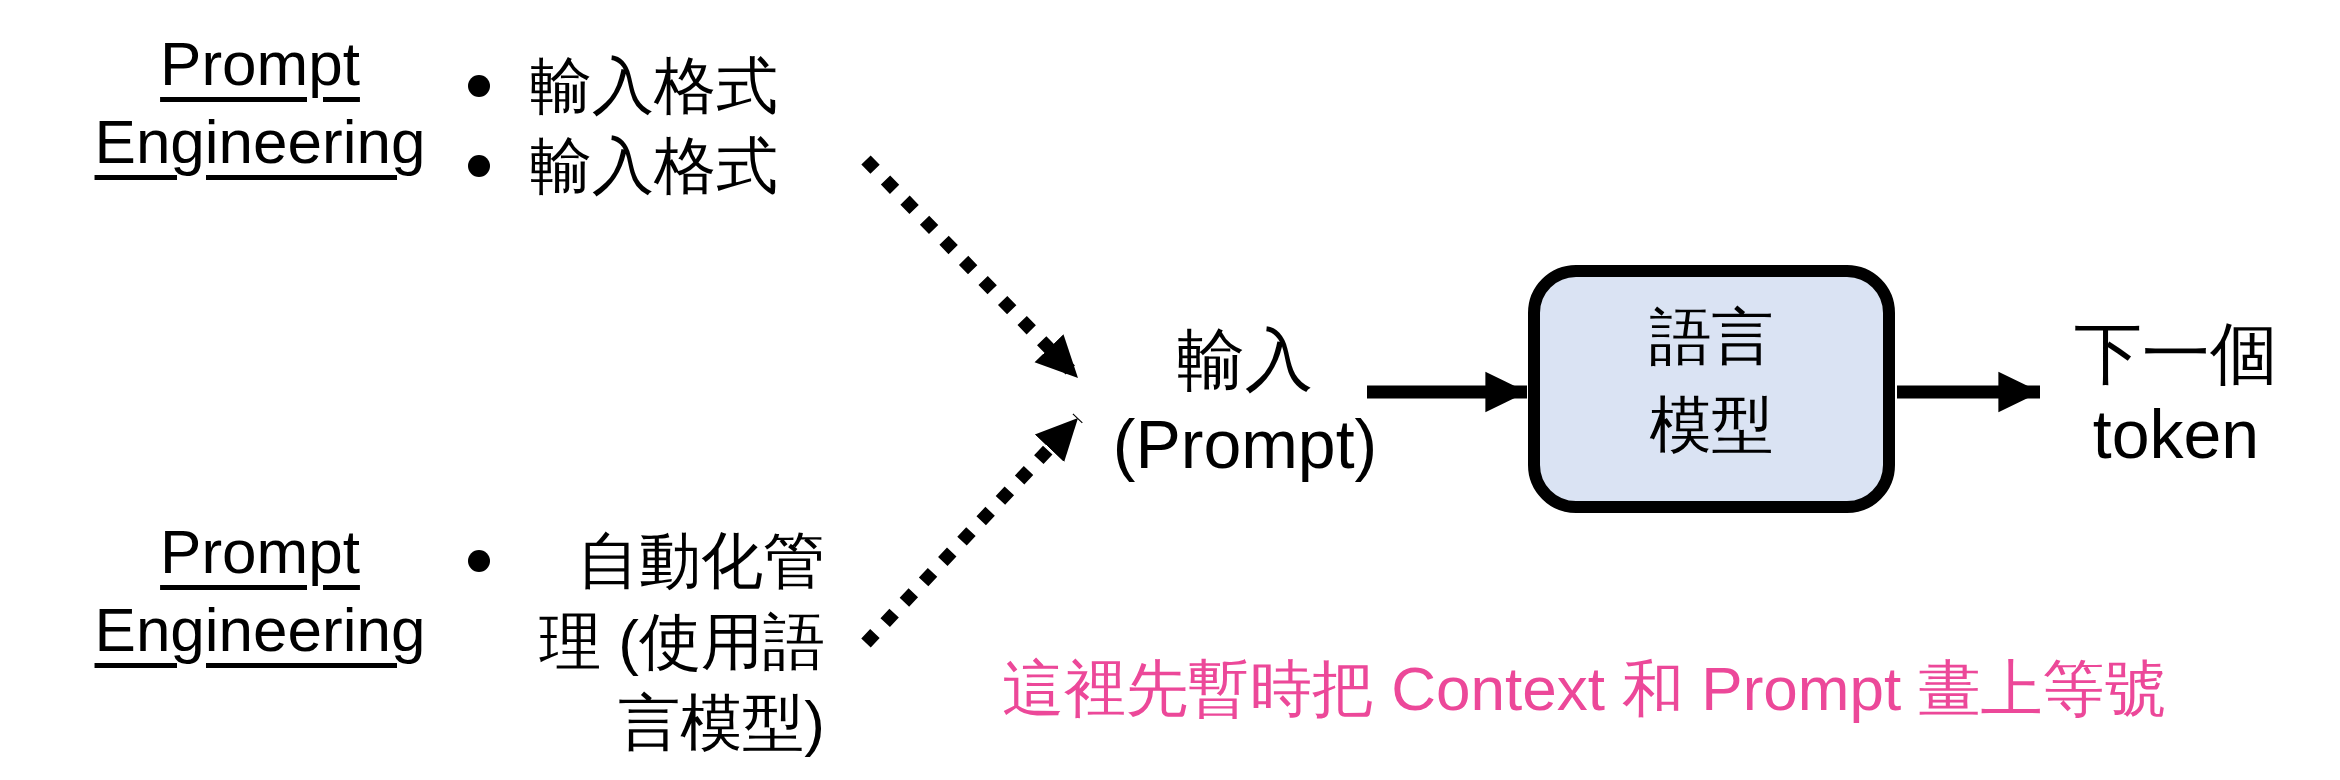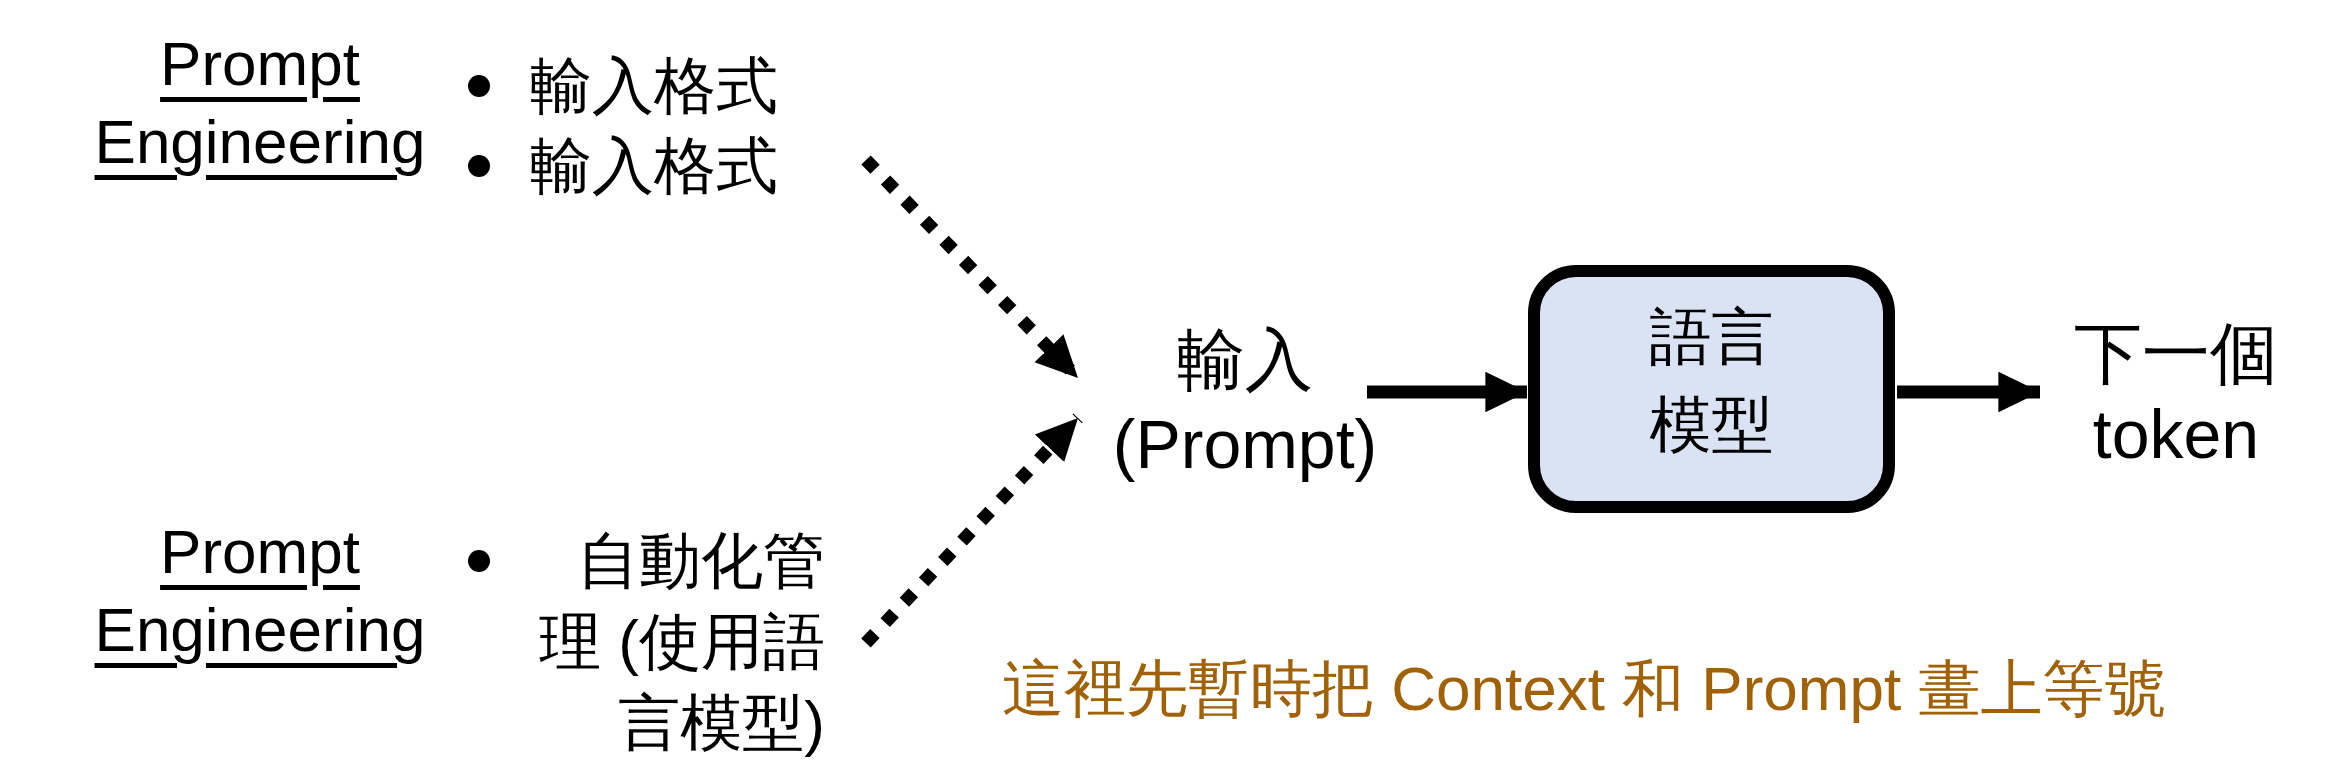--- a/index.html
+++ b/index.html
@@ -39,21 +39,21 @@
   #input-label{left:1085px;top:317px;width:320px;line-height:85px;}
   #model-label{
     left:1528px;top:265px;width:367px;height:232px;
     display:flex;flex-direction:column;align-items:center;justify-content:center;
     line-height:88px;font-size:62px;
   }
   #output-label{left:2040px;top:313px;width:272px;line-height:81px;}
   
   #caption{
     position:absolute;left:1002px;top:657px;font-size:62px;line-height:64px;
-    white-space:nowrap;color:#a16207;
+    white-space:nowrap;color:#ec4899;
   }
 </style>
 </head>
 <body>
 
 <div class="canvas">
 
   <svg id="arrows-layer" viewBox="0 0 2340 780" xmlns="http://www.w3.org/2000/svg">
     <defs>
       <marker id="ah" viewBox="0 0 4 4" markerWidth="4" markerHeight="4" refX="3.2" refY="2" orient="auto" markerUnits="strokeWidth">

